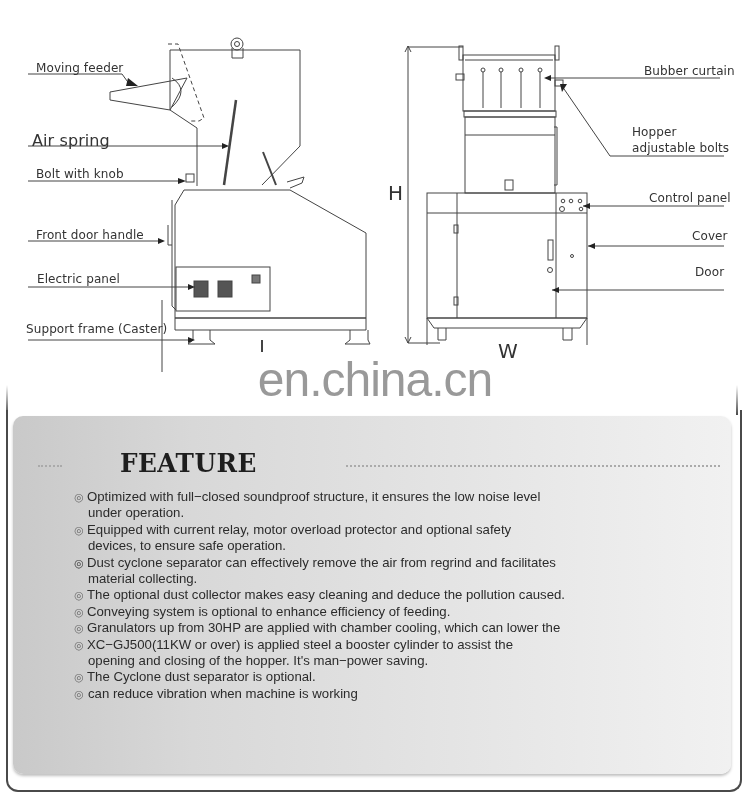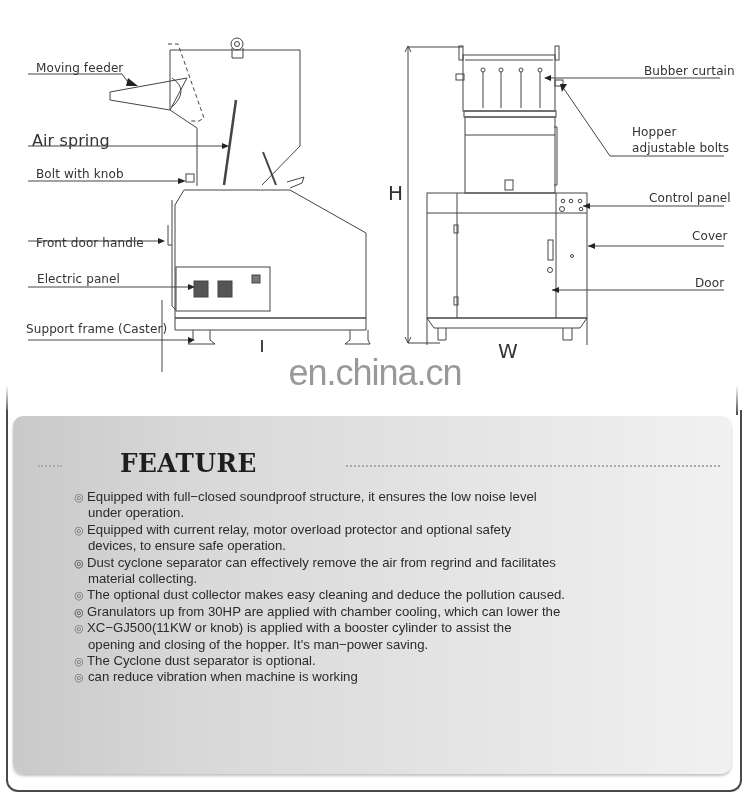--- a/index.html
+++ b/index.html
@@ -1,20 +1,20 @@
 <!DOCTYPE html>
 <html><head>
 <meta charset="utf-8">
 <style>
   html, body { margin:0; padding:0; background:#ffffff; }
   body { width:750px; height:797px; position:relative; overflow:hidden; font-family:"Liberation Sans", sans-serif; color:#2a2a2a; }
   .drawing { position:absolute; left:0; top:0; width:750px; height:380px; }
   .drawing svg { position:absolute; left:0; top:0; }
   .lbl { position:absolute; font-size:12px; color:#333; white-space:nowrap; font-family:"DejaVu Sans", sans-serif; letter-spacing:0.1px; }
-  .watermark { position:absolute; left:0; width:750px; top:352px; text-align:center; font-family:"Liberation Sans", sans-serif; font-size:36px; color:#8e8e8e; opacity:0.9; letter-spacing:-1px; }
+  .watermark { position:absolute; left:0; width:750px; top:352px; text-align:center; font-family:"Liberation Sans", sans-serif; font-size:48px; color:#8e8e8e; opacity:0.9; letter-spacing:-1px; }
   .frame { position:absolute; left:6px; top:410px; width:732px; height:380px; border:2px solid #4a4a4a; border-top:none; border-radius:0 0 12px 12px; }
   .frame-top-l { position:absolute; left:6px; top:385px; width:2px; height:30px; background:linear-gradient(#fff,#4a4a4a); }
   .frame-top-r { position:absolute; left:736px; top:385px; width:2px; height:30px; background:linear-gradient(#fff,#4a4a4a); }
   .panel { position:absolute; left:13px; top:416px; width:718px; height:358px; border-radius:10px;
     background:linear-gradient(90deg,#c9c9c9 0%,#d8d8d8 25%,#e2e2e2 55%,#ececec 85%,#f1f1f1 100%);
     box-shadow: 0 2px 3px rgba(0,0,0,0.25); }
   .feat-title { position:absolute; left:120px; top:448px; font-family:"DejaVu Serif", serif; font-weight:bold; font-size:26px; color:#1e1e1e; letter-spacing:0.5px; transform:scaleX(0.95); transform-origin:left; }
   .dots-l { position:absolute; left:38px; top:465px; width:24px; border-top:2px dotted #aaa; }
   .dots-r { position:absolute; left:346px; top:465px; width:374px; border-top:2px dotted #aaa; }
   .features { position:absolute; left:74px; top:489px; width:640px; list-style:none; margin:0; padding:0; }
@@ -142,47 +142,47 @@
 
     <g fill="#333" font-family="DejaVu Sans, sans-serif">
       <text x="388" y="200" font-size="20">H</text>
       <text x="498" y="358" font-size="20">W</text>
     </g>
   </svg>
 
   <span class="lbl" style="left:36px;top:61px">Moving feeder</span>
   <span class="lbl" style="left:32px;top:131px;font-size:16px">Air spring</span>
   <span class="lbl" style="left:36px;top:167px">Bolt with knob</span>
-  <span class="lbl" style="left:36px;top:236px">Front door handle</span>
+  <span class="lbl" style="left:36px;top:228px">Front door handle</span>
   <span class="lbl" style="left:37px;top:272px">Electric panel</span>
   <span class="lbl" style="left:26px;top:322px">Support frame (Caster)</span>
 
   <span class="lbl" style="left:644px;top:64px">Bubber curtain</span>
   <span class="lbl" style="left:632px;top:125px">Hopper</span>
   <span class="lbl" style="left:632px;top:141px">adjustable bolts</span>
   <span class="lbl" style="left:649px;top:191px">Control panel</span>
   <span class="lbl" style="left:692px;top:229px">Cover</span>
-  <span class="lbl" style="left:695px;top:276px">Door</span>
+  <span class="lbl" style="left:695px;top:265px">Door</span>
 </div>
 
 <div class="watermark">en.china.cn</div>
 
 <div class="frame-top-l"></div>
 <div class="frame-top-r"></div>
 <div class="frame"></div>
 
 <div class="panel"></div>
 <div class="dots-l"></div>
 <div class="dots-r"></div>
 <div class="feat-title">FEATURE</div>
 
 <ul class="features">
-  <li><span class="bullet">◎</span><span>Equipped with full−closed soundproof structure, it ensures the low noise level</span><span class="line2">under operation.</span></li>
+  <li><span class="bullet">◎</span><span>Optimized with full−closed soundproof structure, it ensures the low noise level</span><span class="line2">under operation.</span></li>
   <li><span class="bullet">◎</span><span>Equipped with current relay, motor overload protector and optional safety</span><span class="line2">devices, to ensure safe operation.</span></li>
   <li><span class="bullet">◎</span></li>
   <li><span class="bullet">◎</span><span>Dust cyclone separator can effectively remove the air from regrind and facilitates</span><span class="line2">material collecting.</span></li>
   <li><span class="bullet">◎</span><span>The optional dust collector makes easy cleaning and deduce the pollution caused.</span></li>
-  <li><span class="bullet">◎</span></li>
+  <li><span class="bullet">◎</span><span>Conveying system is optional to enhance efficiency of feeding.</span></li>
   <li><span class="bullet">◎</span><span>Granulators up from 30HP are applied with chamber cooling, which can lower the</span></li>
-  <li><span class="bullet">◎</span><span>XC−GJ500(11KW or knob) is applied with a booster cylinder to assist the</span><span class="line2">opening and closing of the hopper. It's man−power saving.</span></li>
+  <li><span class="bullet">◎</span><span>XC−GJ500(11KW or over) is applied steel a booster cylinder to assist the</span><span class="line2">opening and closing of the hopper. It's man−power saving.</span></li>
   <li><span class="bullet">◎</span><span>The Cyclone dust separator is optional.</span></li>
   <li><span class="bullet">◎</span><span class="line2">can reduce vibration when machine is working</span></li>
 </ul>
 
 </body></html>

